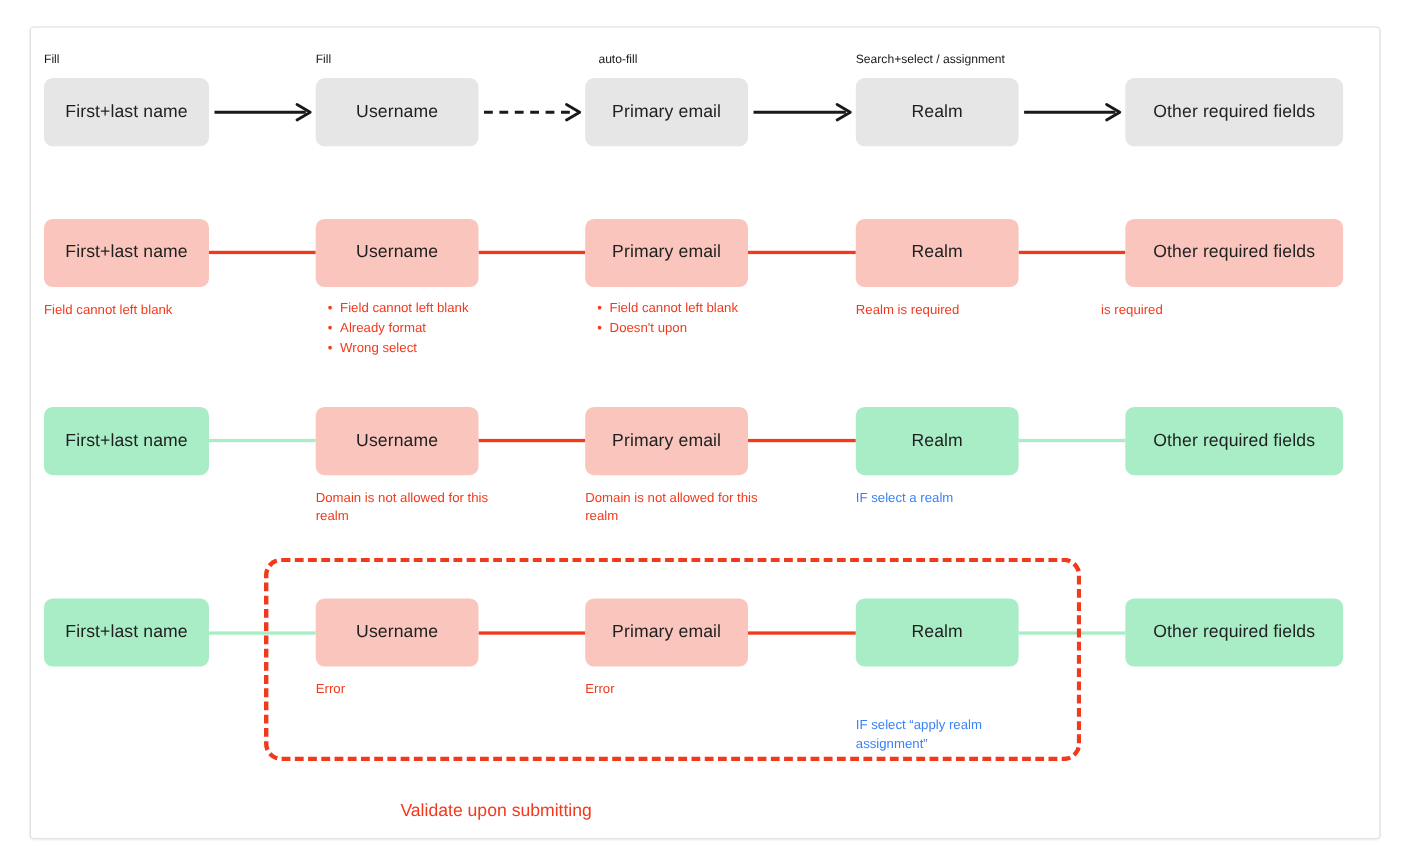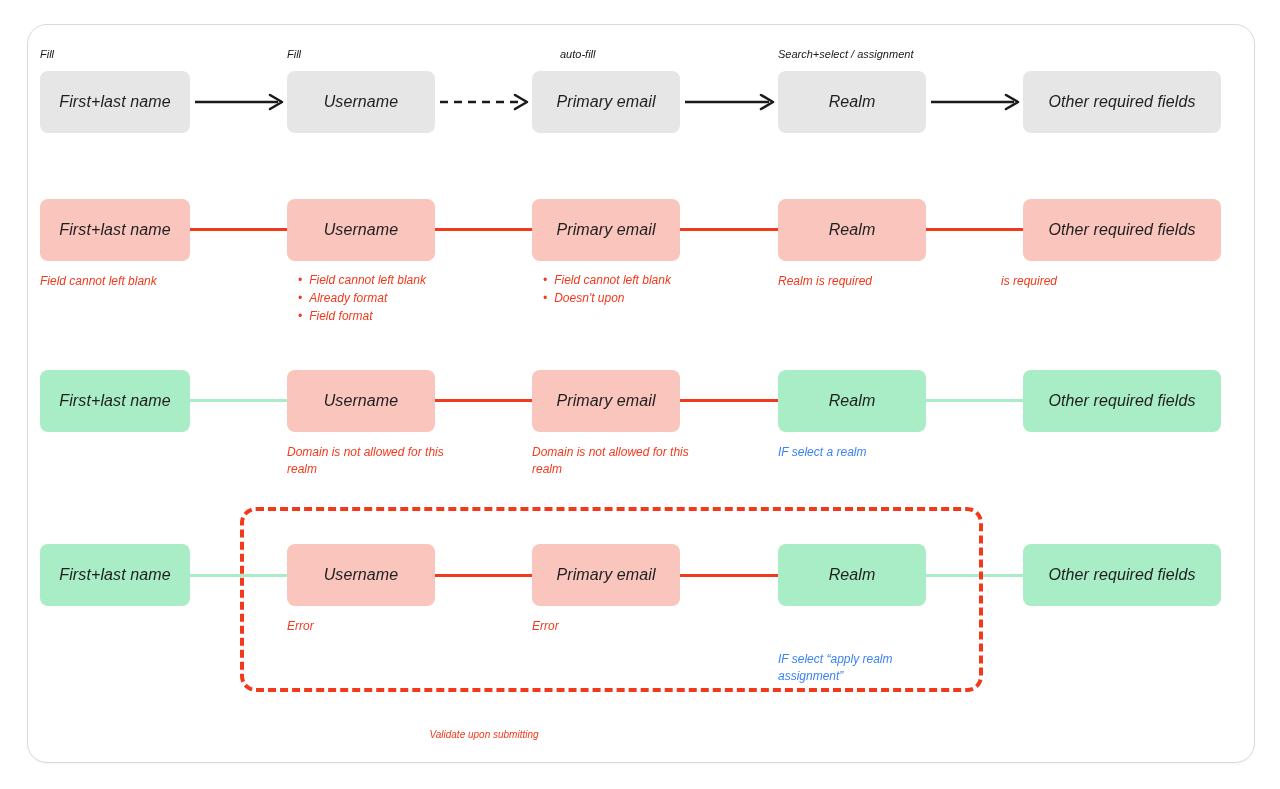--- a/index.html
+++ b/index.html
@@ -1,45 +1,45 @@
 <!DOCTYPE html>
 <html><head>
 <meta charset="utf-8">
 <style>
   html,body{margin:0;padding:0;background:#ffffff;}
   body{width:1280px;height:789px;position:relative;font-family:"Liberation Sans",sans-serif;-webkit-font-smoothing:antialiased;}
-  .panel{position:absolute;left:27px;top:24px;width:1226px;height:737px;background:#ffffff;border:1px solid #dadada;border-radius:20px;box-shadow:0 1px 2px rgba(0,0,0,.04);font-style:italic;}
+  .panel{position:absolute;left:27px;top:24px;width:1226px;height:737px;background:#ffffff;border:1px solid #dadada;border-radius:4px;box-shadow:0 1px 2px rgba(0,0,0,.04);}
   .stage{position:absolute;inset:0;}
   .box{position:absolute;height:62px;border-radius:8px;display:flex;align-items:center;justify-content:center;font-size:16px;color:#1f1f1f;letter-spacing:.1px;z-index:3;text-align:right;}
   .box.neutral{background:#e6e6e6;}
   .box.error{background:#f9c5bd;}
   .box.valid{background:#a8edc5;}
   .toplabel{position:absolute;font-size:11px;color:#191919;z-index:2;}
   .arrow{position:absolute;z-index:1;}
   .conn{position:absolute;height:3px;z-index:1;}
   .conn.error{background:#f2391c;}
   .conn.valid{background:#a8edc5;}
   .caption{position:absolute;font-size:12px;line-height:17px;z-index:2;}
   .caption.err{color:#f2391c;}
   .caption.plain{color:#3b82f6;}
   ul.err-list{position:absolute;margin:0;padding:0;list-style:none;font-size:12px;line-height:18px;color:#f2391c;z-index:2;}
   ul.err-list li::before{content:"•";margin-right:7px;}
   .dashed-zone{position:absolute;left:212px;top:482px;width:735px;height:177px;border:4px dashed #f2391c;border-radius:16px;z-index:2;}
   .save-btn{position:absolute;left:356px;top:629px;width:200px;height:64px;background:#ffffff;border:1.5px solid #d8d8d8;border-radius:8px;display:flex;align-items:center;justify-content:center;font-size:16px;color:#1d1d1d;z-index:4;box-shadow:0 1px 2px rgba(0,0,0,.05);cursor:pointer;}
-  .save-note{position:absolute;left:336px;top:704px;width:240px;text-align:center;font-size:10px;color:#f2391c;z-index:2;}
+  .save-note{position:absolute;left:336px;top:704px;width:240px;text-align:left;font-size:16px;color:#f2391c;z-index:2;}
 </style>
 </head>
 <body>
 
 <div class="panel">
   <div class="stage">
 
     <div class="toplabel" style="left:12px;top:23px">Fill</div>
     <div class="toplabel" style="left:259px;top:23px">Fill</div>
-    <div class="toplabel" style="left:532px;top:23px">auto-fill</div>
+    <div class="toplabel" style="left:516px;top:23px">auto-fill</div>
     <div class="toplabel" style="left:750px;top:23px">Search+select / assignment</div>
 
     <div class="box neutral" style="left:12px;top:46px;width:150px">First+last name</div>
     <div class="box neutral" style="left:259px;top:46px;width:148px">Username</div>
     <div class="box neutral" style="left:504px;top:46px;width:148px">Primary email</div>
     <div class="box neutral" style="left:750px;top:46px;width:148px">Realm</div>
     <div class="box neutral" style="left:995px;top:46px;width:198px">Other required fields</div>
 
     <svg class="arrow" style="left:162px;top:67px" width="97" height="20" viewBox="0 0 97 20">
       <line x1="5" y1="10" x2="88" y2="10" stroke="#1a1a1a" stroke-width="2.6"></line>
@@ -66,21 +66,21 @@
 
     <div class="conn error" style="left:162px;top:203px;width:97px"></div>
     <div class="conn error" style="left:407px;top:203px;width:97px"></div>
     <div class="conn error" style="left:652px;top:203px;width:98px"></div>
     <div class="conn error" style="left:898px;top:203px;width:97px"></div>
 
     <div class="caption err" style="left:12px;top:248px">Field cannot left blank</div>
     <ul class="err-list" style="left:270px;top:246px">
       <li>Field cannot left blank</li>
       <li>Already format</li>
-      <li>Field format</li>
+      <li>Wrong select</li>
     </ul>
     <ul class="err-list" style="left:515px;top:246px">
       <li>Field cannot left blank</li>
       <li>Doesn't upon</li>
     </ul>
     <div class="caption err" style="left:750px;top:248px">Realm is required</div>
     <div class="caption err" style="left:973px;top:248px">is required</div>
 
     <div class="box valid" style="left:12px;top:345px;width:150px">First+last name</div>
     <div class="box error" style="left:259px;top:345px;width:148px">Username</div>

